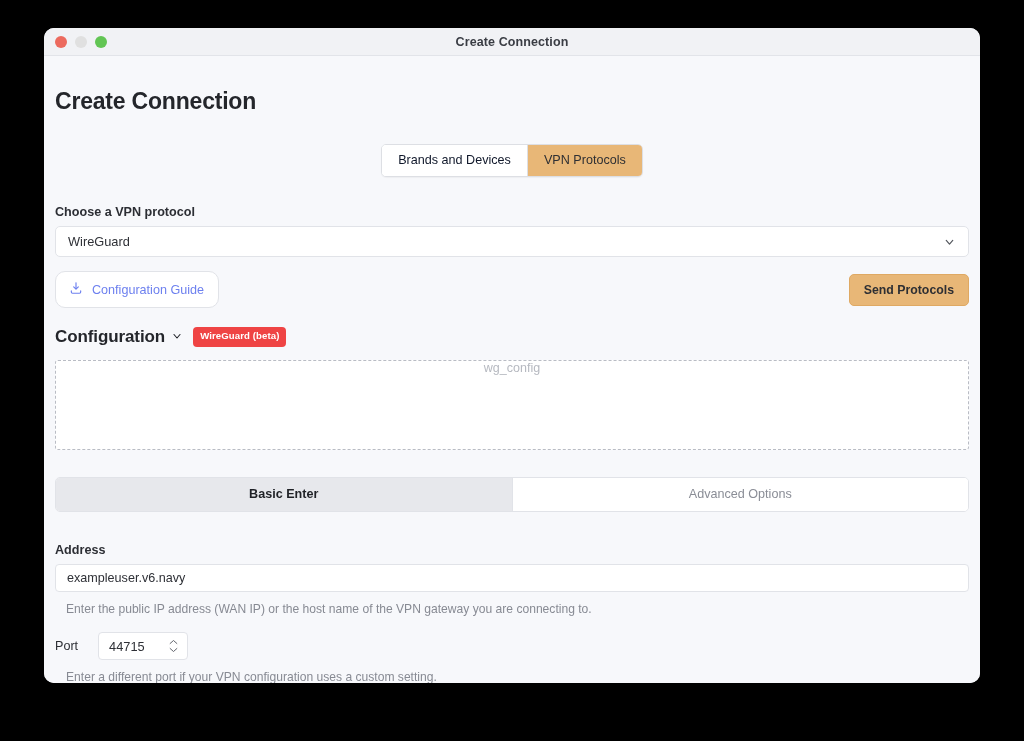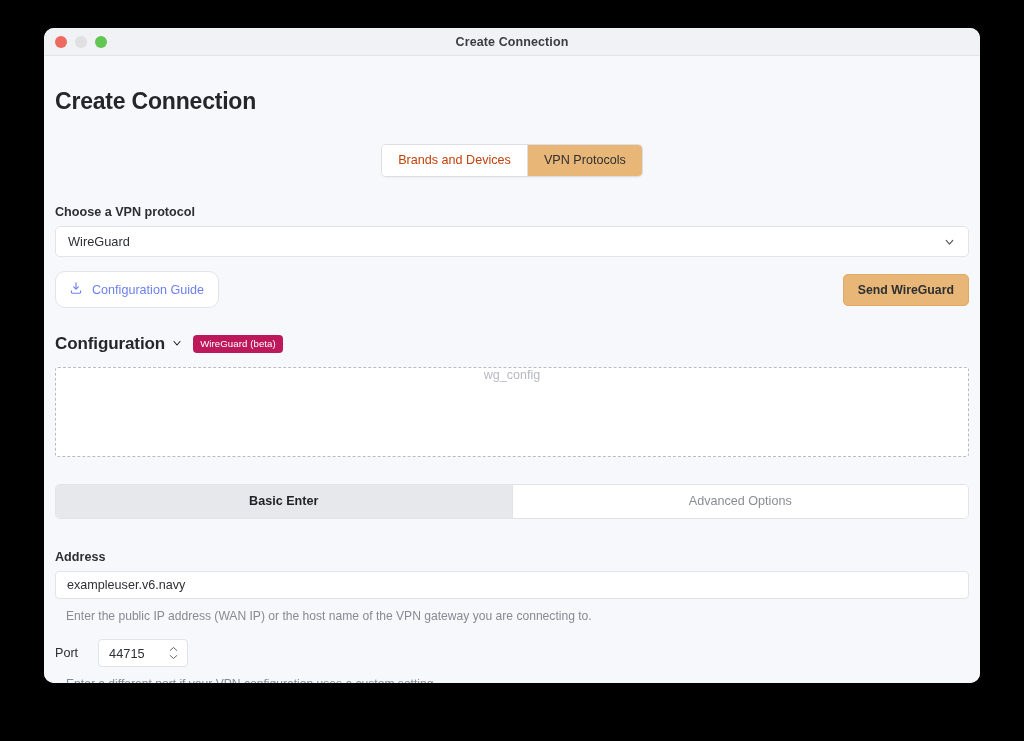--- a/index.html
+++ b/index.html
@@ -86,21 +86,21 @@
     display: flex;
     border: 1px solid #dddfe4;
     border-radius: 5px;
     overflow: hidden;
     background: #ffffff;
     box-shadow: 0 1px 1px rgba(16,20,34,0.04);
   }
   .tabgroup .tab {
     font-size: 12.6px;
     padding: 8px 16px 9px;
-    color: #c2410c;
+    color: #0f172a;
     background: #ffffff;
     cursor: pointer;
     white-space: nowrap;
     border: 0;
     font-family: inherit;
   }
   .tabgroup .tab + .tab { border-left: 1px solid #dddfe4; }
   .tabgroup .tab.active {
     background: #e8b777;
     color: #2e2f33;
@@ -164,39 +164,38 @@
     font-size: 12.3px;
     font-weight: bold;
     padding: 8px 14px;
     cursor: pointer;
     font-family: inherit;
   }
 
   
   .config-head {
     display: flex;
-    align-items: center;
     gap: 10px;
-    margin-top: 26px;
+    margin-top: 19px;
   }
   .config-title {
     font-size: 17px;
     font-weight: 600;
     color: #24262b;
     display: inline-flex;
     align-items: center;
     gap: 6px;
     cursor: pointer;
     letter-spacing: -0.1px;
   }
   .badge {
-    background: #be185d;
+    background: #ef4444;
     color: #ffffff;
     font-size: 9.6px;
-    font-weight: normal;
+    font-weight: bold;
     border-radius: 4px;
     padding: 3px 7px 4px;
     letter-spacing: 0.1px;
   }
 
   
   .dropzone {
     margin-top: 13px;
     height: 90px;
     border: 1.6px dashed #b9bcc4;
@@ -337,21 +336,21 @@
         <button class="guide-btn">
           <span>
             <svg width="14" height="14" viewBox="0 0 24 24" fill="none" stroke="#6d80ef" stroke-width="2" stroke-linecap="round" stroke-linejoin="round">
                 <path d="M12 3v10"></path>
                 <polyline points="8 10 12 14 16 10"></polyline>
                 <path d="M4 17v2a2 2 0 0 0 2 2h12a2 2 0 0 0 2-2v-2"></path>
               </svg>
           </span>
           <span>Configuration Guide</span>
         </button>
-        <button class="feedback-btn">Send WireGuard</button>
+        <button class="feedback-btn">Send Protocols</button>
       </div>
 
       <div class="config-head">
         <span class="config-title">
           <span>Configuration</span>
           <span>
             <svg width="12" height="12" viewBox="0 0 24 24" fill="none" stroke="#24262b" stroke-width="2.2" stroke-linecap="round" stroke-linejoin="round">
                 <polyline points="6 9 12 16 18 9"></polyline>
               </svg>
           </span>

